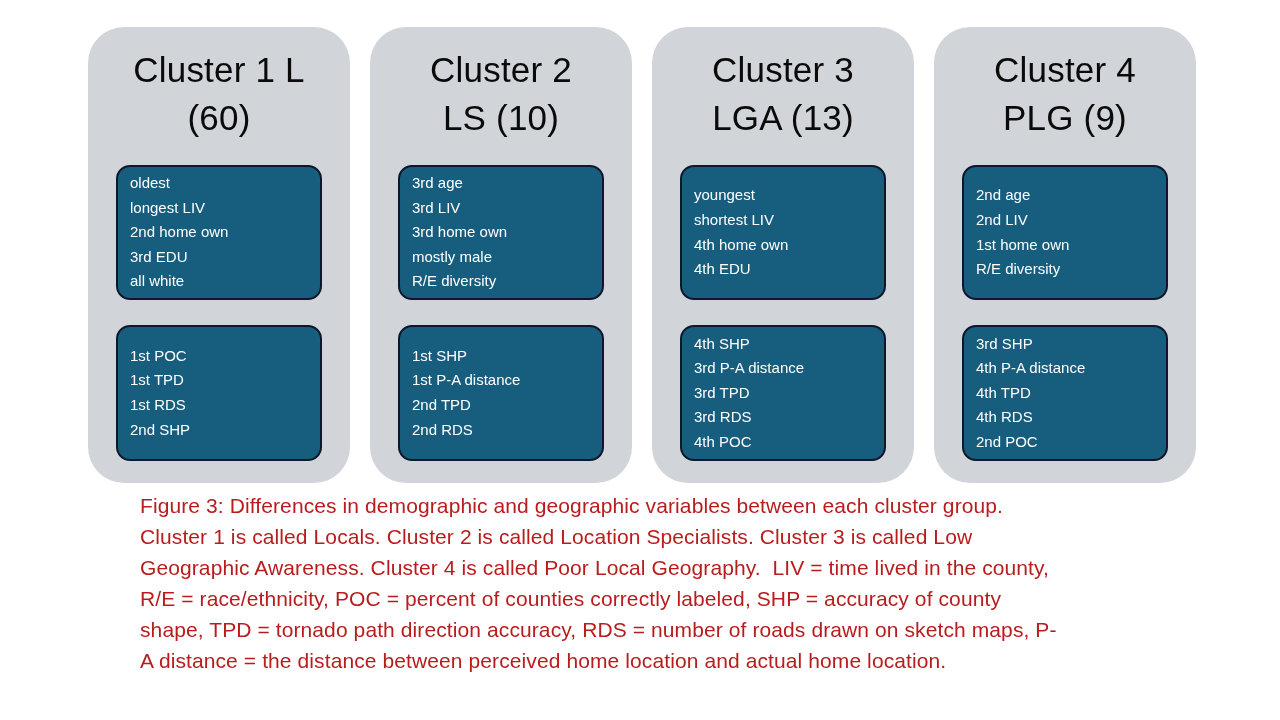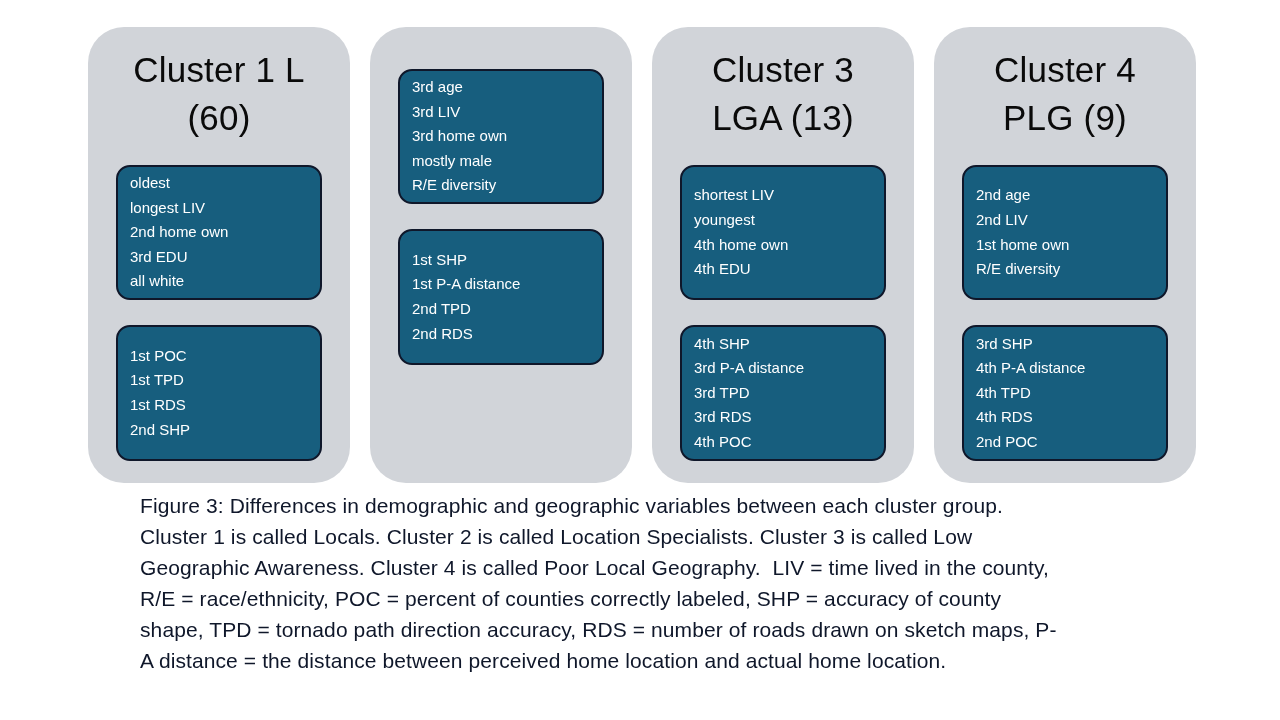--- a/index.html
+++ b/index.html
@@ -66,21 +66,21 @@
   .stat-item {
     font-size: 15px;
     line-height: 24.6px;
     white-space: pre;
   }
   .caption {
     position: absolute;
     left: 140px;
     top: 490px;
     width: 1020px;
-    color: #0f172a;
+    color: #b91c1c;
   }
   .caption-line {
     font-size: 21px;
     line-height: 31px;
     white-space: pre;
     letter-spacing: 0.1px;
   }
 </style>
 </head>
 <body>
@@ -103,20 +103,24 @@
       </ul>
       <ul class="stat-box box2">
         <li class="stat-item">1st POC</li>
         <li class="stat-item">1st TPD</li>
         <li class="stat-item">1st RDS</li>
         <li class="stat-item">2nd SHP</li>
       </ul>
     </div>
 
     <div class="panel">
+      <h2 class="panel-title">
+        <div>Cluster 2</div>
+        <div>LS (10)</div>
+      </h2>
       <ul class="stat-box box1">
         <li class="stat-item">3rd age</li>
         <li class="stat-item">3rd LIV</li>
         <li class="stat-item">3rd home own</li>
         <li class="stat-item">mostly male</li>
         <li class="stat-item">R/E diversity</li>
       </ul>
       <ul class="stat-box box2">
         <li class="stat-item">1st SHP</li>
         <li class="stat-item">1st P-A distance</li>
@@ -124,22 +128,22 @@
         <li class="stat-item">2nd RDS</li>
       </ul>
     </div>
 
     <div class="panel">
       <h2 class="panel-title">
         <div>Cluster 3</div>
         <div>LGA (13)</div>
       </h2>
       <ul class="stat-box box1">
+        <li class="stat-item">youngest</li>
         <li class="stat-item">shortest LIV</li>
-        <li class="stat-item">youngest</li>
         <li class="stat-item">4th home own</li>
         <li class="stat-item">4th EDU</li>
       </ul>
       <ul class="stat-box box2">
         <li class="stat-item">4th SHP</li>
         <li class="stat-item">3rd P-A distance</li>
         <li class="stat-item">3rd TPD</li>
         <li class="stat-item">3rd RDS</li>
         <li class="stat-item">4th POC</li>
       </ul>

